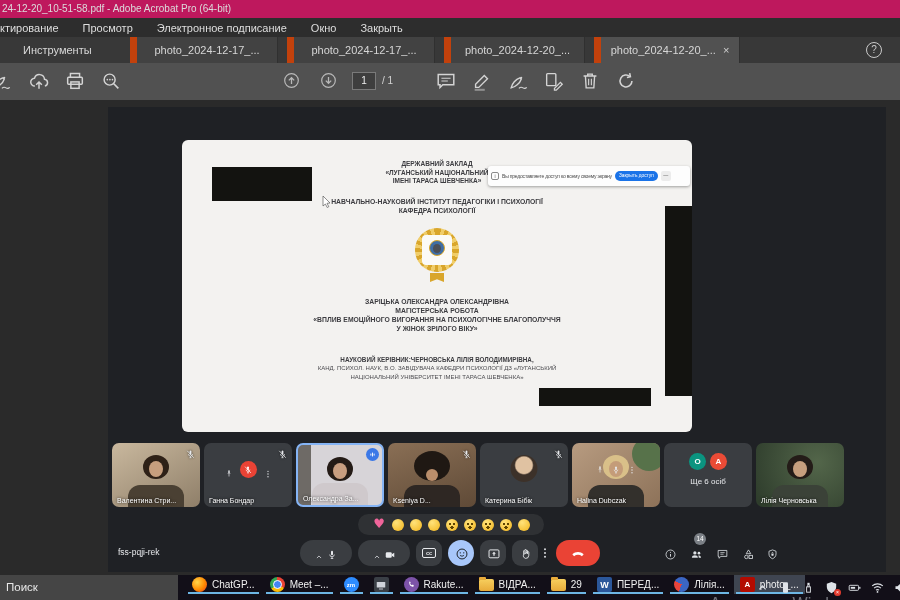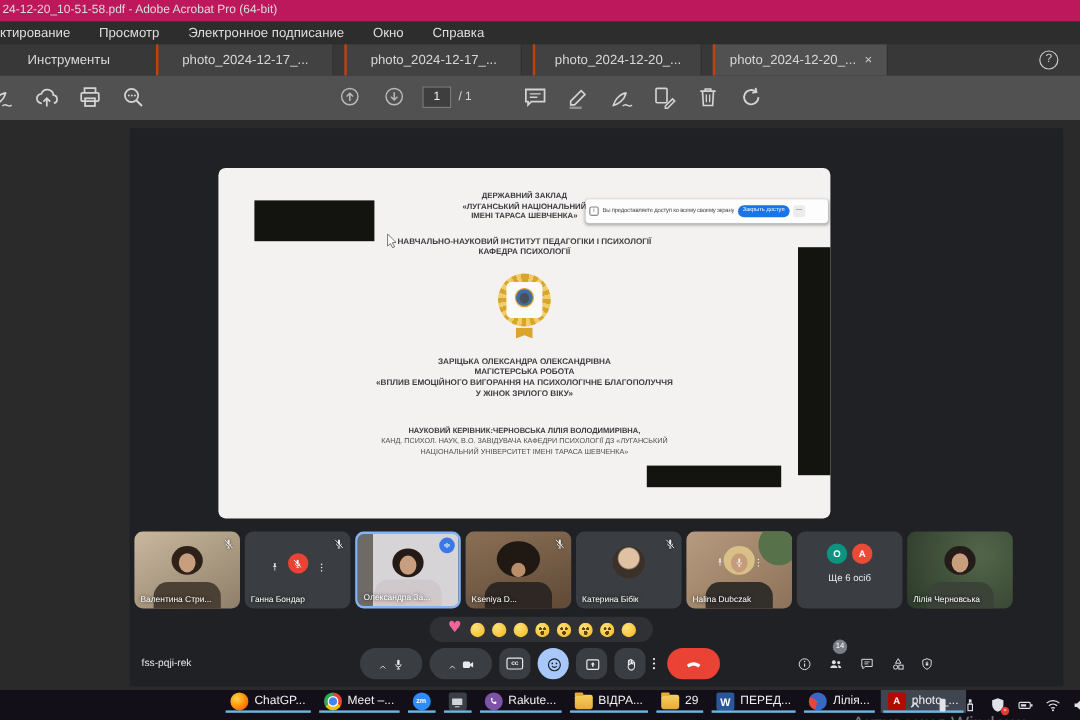--- a/index.html
+++ b/index.html
@@ -9,21 +9,21 @@
 
   
   .titlebar{position:absolute;left:0;top:0;width:900px;height:18px;background:#be185d;
     color:#dcdcdc;font-size:10px;line-height:18px;padding-left:2px;white-space:nowrap}
   .menubar{position:absolute;left:0;top:18px;width:900px;height:19px;background:#2d2d2d;
     display:flex;align-items:center;color:#dedede;font-size:11px}
   .menubar span{margin-right:24px;white-space:nowrap}
   .menubar span:first-child{margin-left:0}
   .tabbar{position:absolute;left:0;top:37px;width:900px;height:26px;background:#383838}
   .tools-tab{position:absolute;left:23px;top:0;height:26px;line-height:26px;color:#d9d9d9;font-size:11px}
-  .dtab{position:absolute;top:0;height:26px;background:#424242;border-left:2px solid #c2410c;
+  .dtab{position:absolute;top:0;height:26px;background:#424242;border-left:7px solid #c2410c;
     border-right:1px solid #303030;color:#d6d6d6;font-size:11px;display:flex;align-items:center;
     justify-content:center;gap:7px;white-space:nowrap;overflow:hidden}
   .dtab.active{background:#515151}
   .dtab .x{font-size:11px;color:#cfcfcf}
   .helpbtn{position:absolute;right:18px;top:5px;width:16px;height:16px;border:1.4px solid #c9c9c9;
     border-radius:50%;color:#c9c9c9;font-size:10px;line-height:13px;text-align:center}
   .toolbar{position:absolute;left:0;top:63px;width:900px;height:37px;background:#515151;color:#d4d4d4}
   .tbtn{position:absolute;top:7px;width:22px;height:22px;color:#d4d4d4}
   .tbtn svg{width:100%;height:100%}
   .circbtn{position:absolute;top:8px;width:19px;height:19px;color:#b9b9b9}
@@ -185,21 +185,21 @@
 
   <div class="titlebar">
     <span>24-12-20_10-51-58.pdf - Adobe Acrobat Pro (64-bit)</span>
   </div>
 
   <div class="menubar" id="menubar">
       <span>ктирование</span>
       <span>Просмотр</span>
       <span>Электронное подписание</span>
       <span>Окно</span>
-      <span>Справка</span>
+      <span>Закрыть</span>
     </div>
 
   <div class="tabbar">
     <div class="tools-tab">Инструменты</div>
     <div id="doctabs">
         <div class="dtab" style="left: 130px; width: 148px;">
           <span>photo_2024-12-17_...</span>
         </div>
         <div class="dtab" style="left: 287px; width: 148px;">
           <span>photo_2024-12-17_...</span>
@@ -534,20 +534,21 @@
             <rect x="10" y="10.5" width="4" height="3.6" rx=".6" fill="currentColor"></rect>
             <path d="M10.8 10.5V9.4a1.2 1.2 0 0 1 2.4 0v1.1" fill="none" stroke="currentColor" stroke-width="1.2"></path>
           </svg></span>
     </div>
 
     <div class="wm1">Активация Windows</div>
 
   </div>
 
   <div class="taskbar">
+    <div class="tsearch">Поиск</div>
     <div class="apps" id="apps">
         <div class="appbtn">
           <span class="ai ai-firefox"></span>
           <span>ChatGP...</span>
         </div>
         <div class="appbtn">
           <span class="ai ai-chrome"></span>
           <span>Meet –...</span>
         </div>
         <div class="appbtn">

